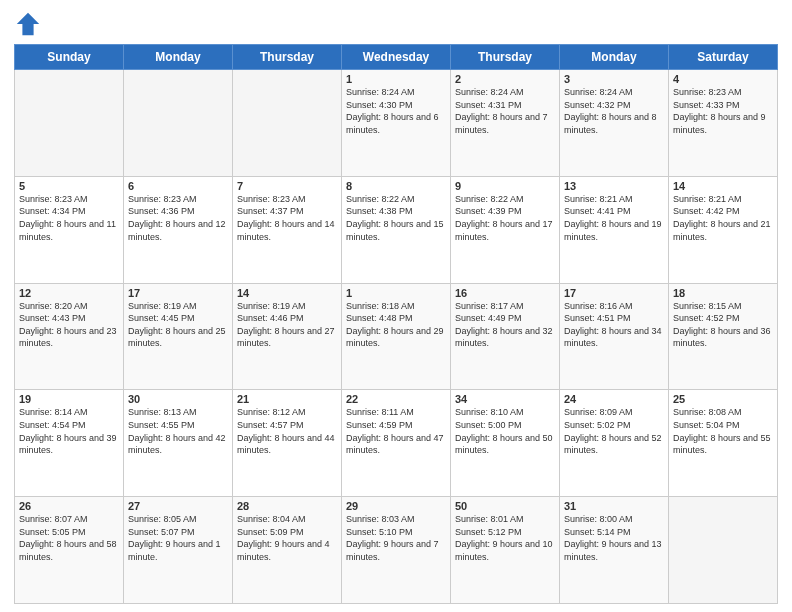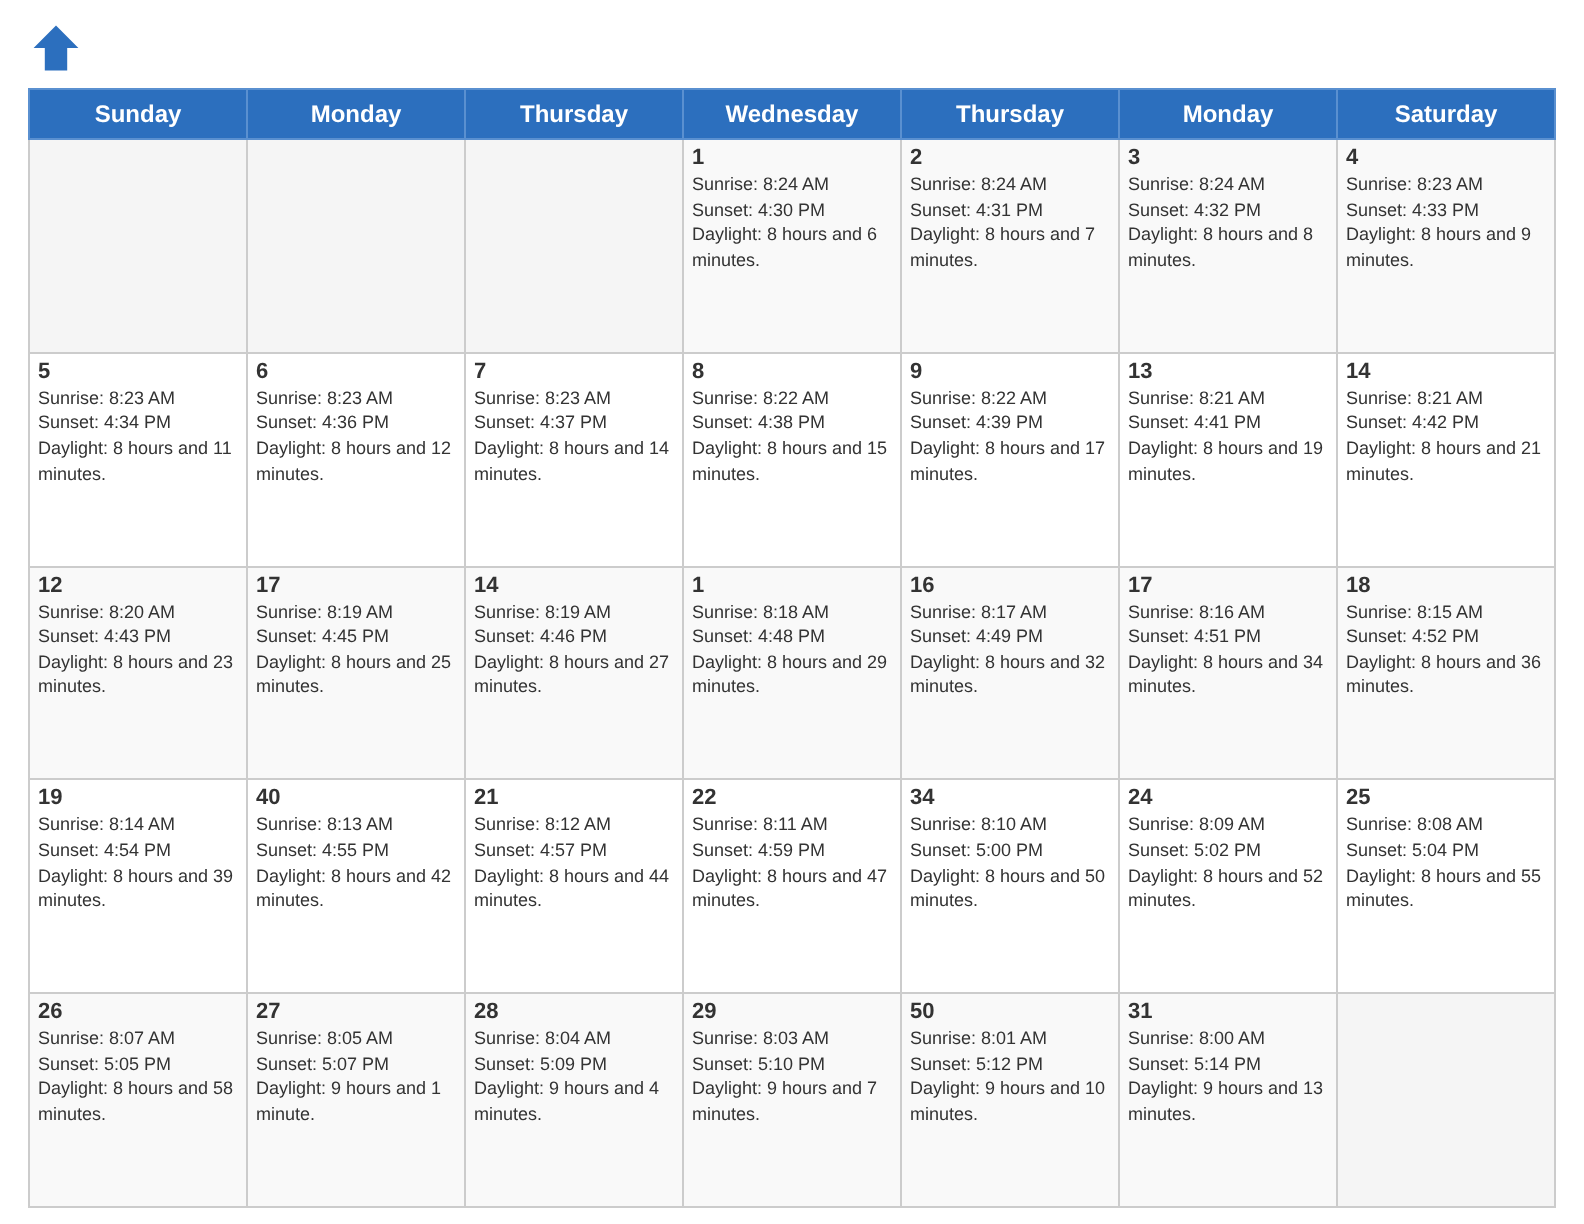--- a/index.html
+++ b/index.html
@@ -220,21 +220,21 @@
             <span class="day-num">18</span>
             <div class="day-info">Sunrise: 8:15 AM<br>Sunset: 4:52 PM<br>Daylight: 8 hours and 36 minutes.</div>
           </td>
         </tr>
         <tr>
           <td>
             <span class="day-num">19</span>
             <div class="day-info">Sunrise: 8:14 AM<br>Sunset: 4:54 PM<br>Daylight: 8 hours and 39 minutes.</div>
           </td>
           <td>
-            <span class="day-num">40</span>
+            <span class="day-num">30</span>
             <div class="day-info">Sunrise: 8:13 AM<br>Sunset: 4:55 PM<br>Daylight: 8 hours and 42 minutes.</div>
           </td>
           <td>
             <span class="day-num">21</span>
             <div class="day-info">Sunrise: 8:12 AM<br>Sunset: 4:57 PM<br>Daylight: 8 hours and 44 minutes.</div>
           </td>
           <td>
             <span class="day-num">22</span>
             <div class="day-info">Sunrise: 8:11 AM<br>Sunset: 4:59 PM<br>Daylight: 8 hours and 47 minutes.</div>
           </td>

